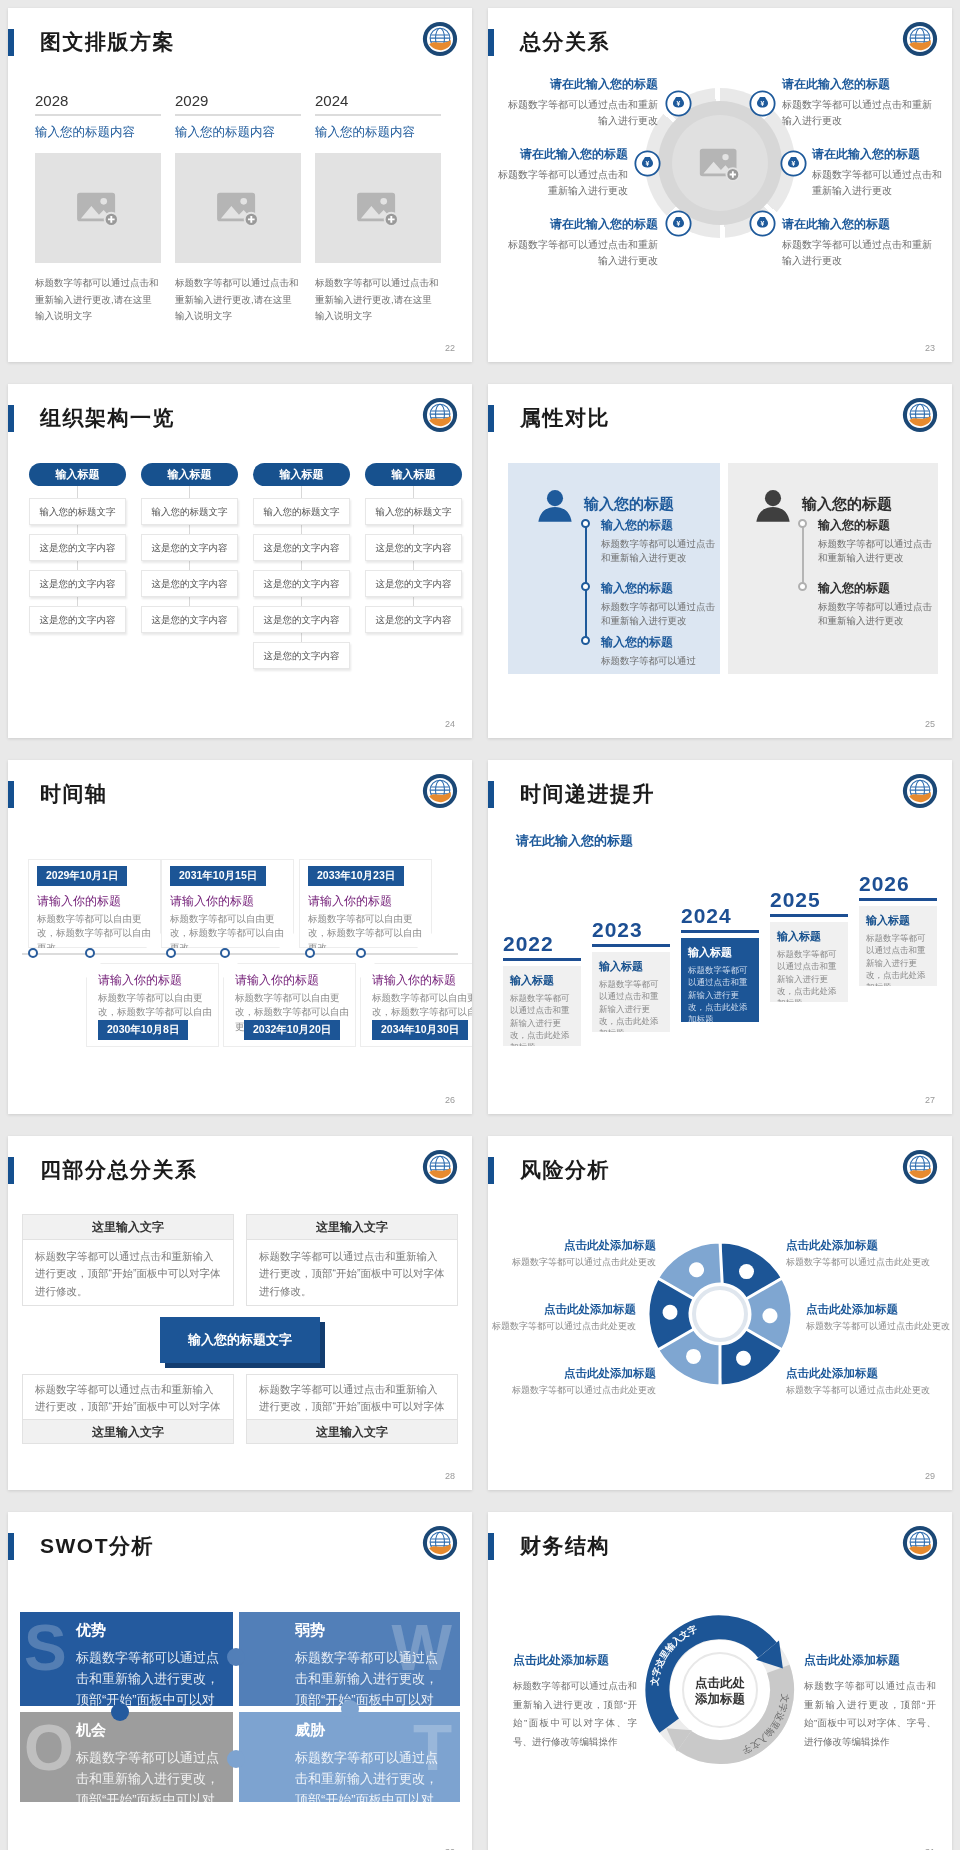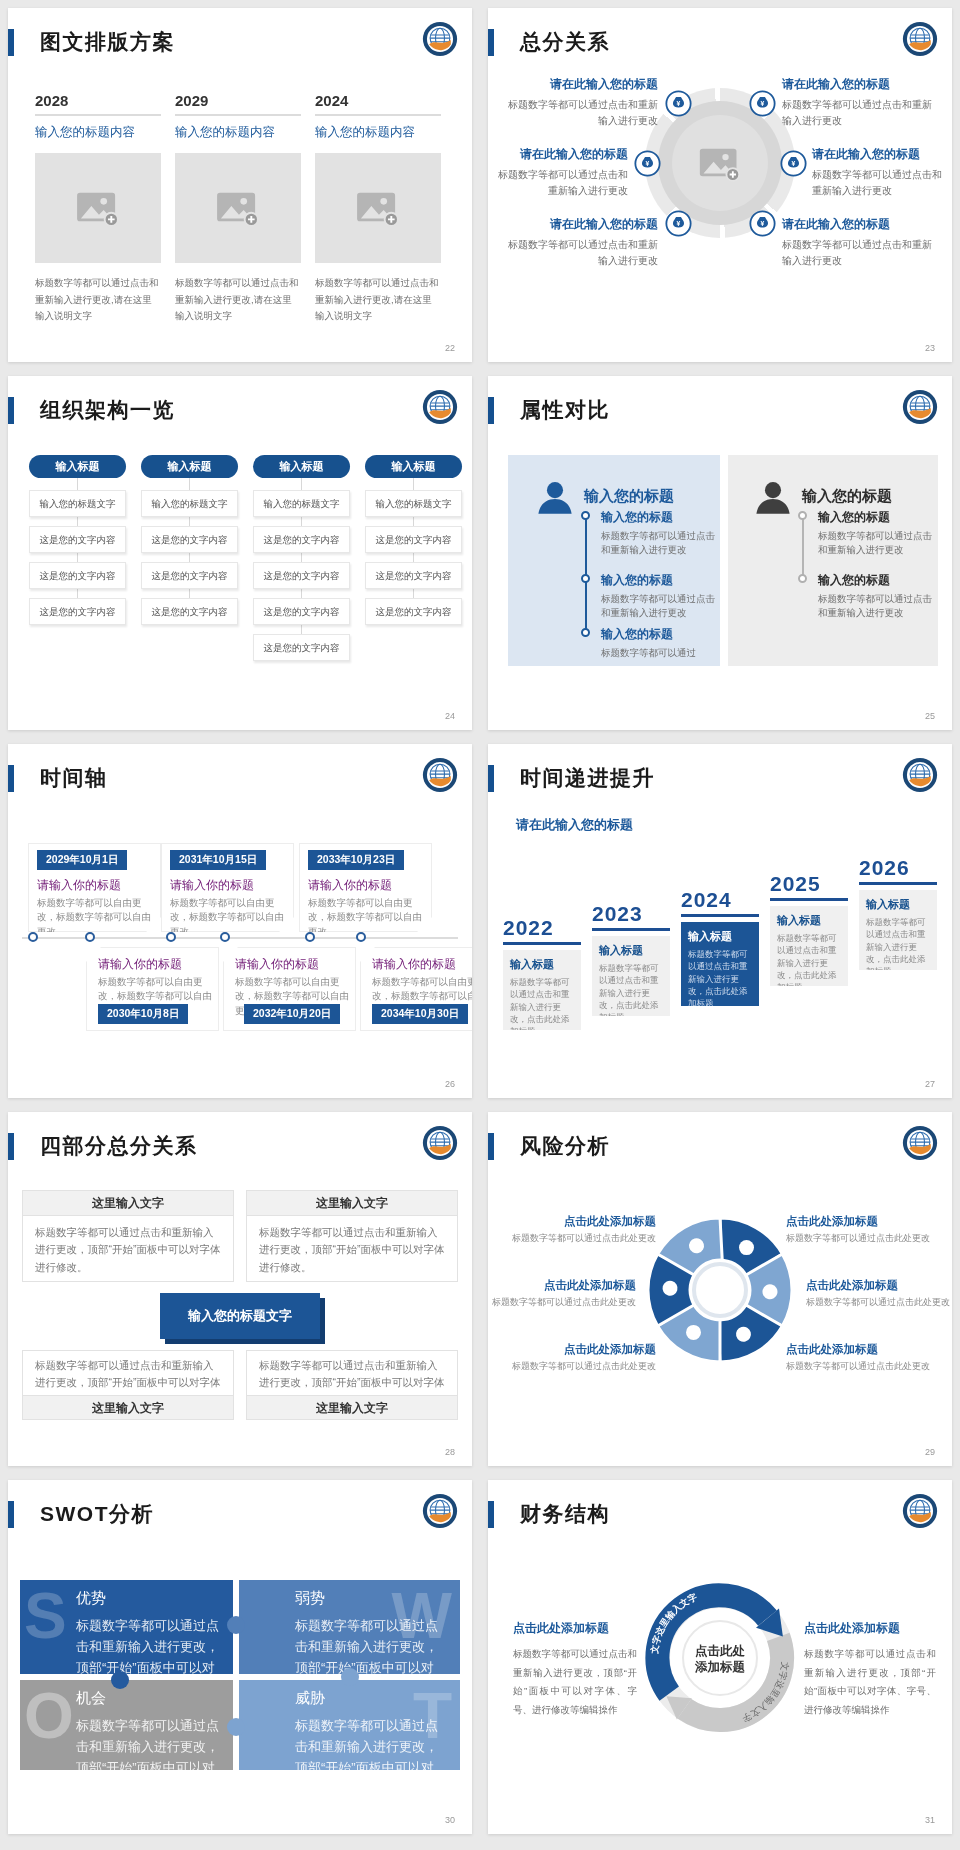--- a/index.html
+++ b/index.html
@@ -1,27 +1,27 @@
 <!DOCTYPE html>
 <html><head>
 <meta charset="utf-8">
 <style>
 *{margin:0;padding:0;box-sizing:border-box}
 html,body{background:#e9e9e9}
 body{width:960px;font-family:"Liberation Sans","DejaVu Sans",sans-serif}
-#canvas{position:relative;width:960px;height:1850px;background:#e9e9e9;display:grid;grid-template-columns:464px 464px;grid-template-rows:repeat(5,354px);gap:14px 16px;padding:8px 8px 16px 8px}
+#canvas{position:relative;width:960px;height:1850px;background:#e9e9e9;display:grid;grid-template-columns:464px 464px;grid-template-rows:repeat(5,354px);gap:22px 16px;padding:8px 8px 16px 8px}
 .slide{position:relative;background:#fff;box-shadow:0 1px 3px rgba(0,0,0,.12);overflow:hidden}
 .abs{position:absolute}
 .accent{position:absolute;left:0;top:21px;width:6px;height:27px;background:#15508f}
 .stitle{position:absolute;left:32px;top:20px;font-size:21px;font-weight:bold;color:#1b1b1b;letter-spacing:1.5px}
 .logo{position:absolute;right:14px;top:13px;width:36px;height:36px}
 .pnum{position:absolute;right:17px;bottom:9px;font-size:9px;color:#999}
 
 .s22col{top:84px;width:126px}
-.s22y{font-size:15px;font-weight:bold;color:#333;padding-bottom:5px;border-bottom:2px solid #dcdcdc}
+.s22y{font-size:15px;font-weight:normal;color:#333;padding-bottom:5px;border-bottom:2px solid #dcdcdc}
 .s22h{margin-top:8px;font-size:12.5px;font-weight:normal;color:#1e5a9b}
 .imgbox{margin-top:12px;height:110px;background:#e2e2e2;display:flex;align-items:center;justify-content:center}
 .s22b{margin-top:12px;font-size:9.5px;color:#6e6e6e;line-height:1.75}
 
 .wheel{width:150px;height:150px;border-radius:50%;background:repeating-conic-gradient(#e9e9e9 0deg 41deg,#fff 41deg 45deg)}
 .wheelmid{position:absolute;inset:13px;border-radius:50%;background:#d7d7d7}
 .wheelcore{position:absolute;inset:27px;border-radius:50%;background:#e0e0e0;display:flex;align-items:center;justify-content:center}
 .bag{width:27px;height:27px}
 .s23t{font-size:12px;font-weight:bold;color:#1e5a9b;margin-bottom:4px}
 .s23b{font-size:10px;color:#6e6e6e;line-height:1.55}
@@ -59,21 +59,21 @@
 .qhead{height:25px;background:#f1f1f1;border-bottom:1px solid #e2e2e2;font-size:12px;font-weight:bold;color:#333;text-align:center;line-height:25px}
 .qbody{padding:8px 12px;font-size:10.5px;color:#7a7a7a;line-height:1.65}
 .qfoot{position:absolute;left:0;right:0;bottom:0;height:24px;background:#f1f1f1;border-top:1px solid #e2e2e2;font-size:12px;font-weight:bold;color:#333;text-align:center;line-height:24px}
 .qcenter{position:absolute;left:152px;top:181px;width:160px;height:46px;background:#1c5596;color:#fff;font-weight:bold;font-size:13px;text-align:center;line-height:46px;box-shadow:5px 5px 0 #133d70;z-index:2}
 
 .ritem .t{font-size:11.5px;font-weight:bold;color:#1e5a9b;margin-bottom:3px}
 .ritem .b{font-size:9px;color:#8a8a8a;line-height:1.4}
 
 .piece{position:absolute;color:#fff}
 .letter{position:absolute;font-size:64px;font-weight:bold;color:rgba(255,255,255,.22);top:4px;line-height:1}
-.pt{position:absolute;left:56px;top:9px;font-size:15px;font-weight:normal}
+.pt{position:absolute;left:56px;top:9px;font-size:15px;font-weight:bold}
 .pb{position:absolute;left:56px;top:36px;width:150px;font-size:13px;line-height:1.6;color:rgba(255,255,255,.88)}
 .knob{position:absolute;width:18px;height:18px;border-radius:50%}
 
 .ft{font-size:12px;font-weight:bold;color:#1e5a9b}
 .fb{margin-top:8px;font-size:9.5px;color:#6e6e6e;line-height:1.95;text-align:justify}
 </style>
 </head>
 <body>
 
 <svg width="0" height="0" style="position:absolute">

